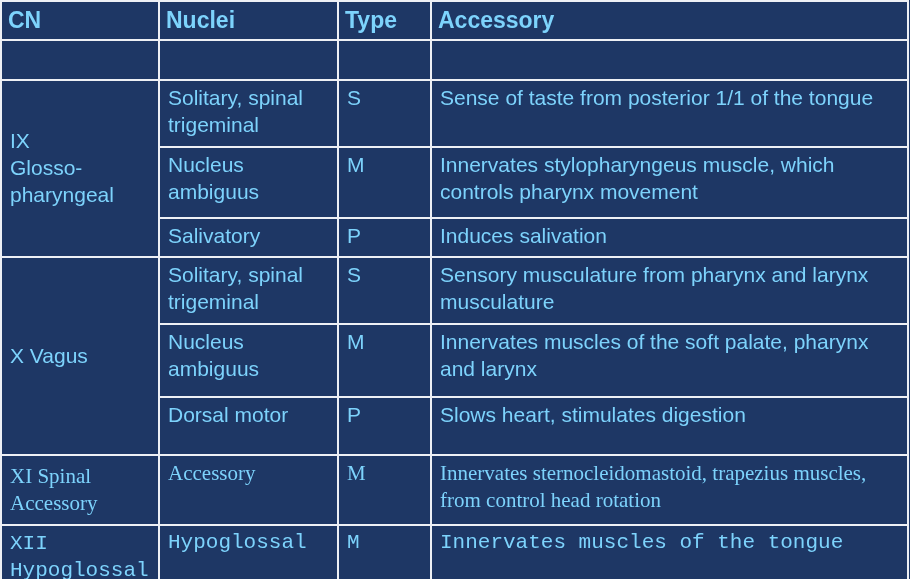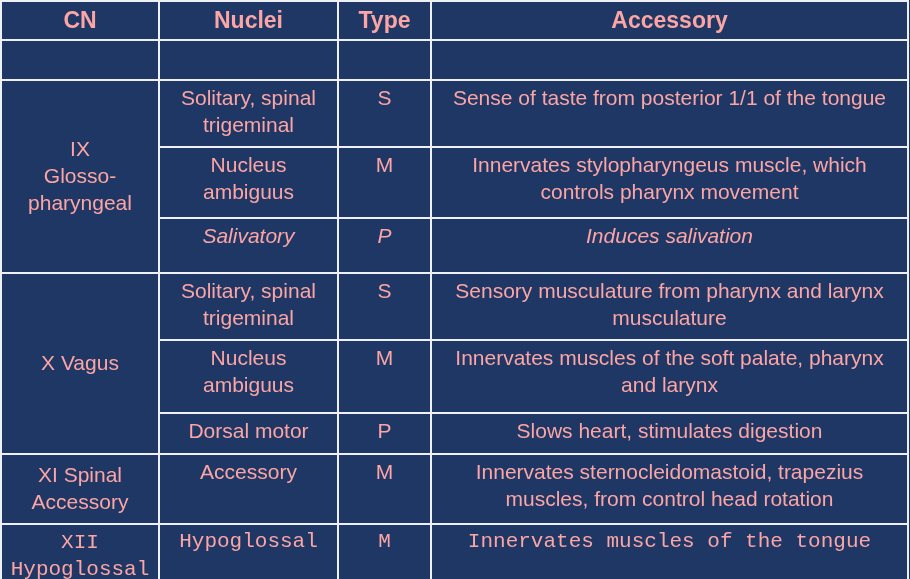--- a/index.html
+++ b/index.html
@@ -11,22 +11,22 @@
     font-family:"Liberation Sans",sans-serif;
   }
   table.cn-table{
     border-collapse:collapse;
     table-layout:fixed;
     width:907px;
     margin:0;
   }
   .cn-table td,.cn-table th{
     border:2px solid #eef0f5;
-    color:#fca5a5;
-    text-align:center;
+    color:#7dd3fc;
+    text-align:left;
     vertical-align:top;
     padding:4px 8px;
     font-size:21px;
     line-height:1.28;
     overflow:hidden;
   }
   .cn-table th{
     font-size:23px;
     font-weight:bold;
     vertical-align:middle;
@@ -34,25 +34,25 @@
   }
   .cn-table td.cn-cell{
     vertical-align:middle;
     white-space:pre-line;
     padding-left:8px;
   }
   tr.h-header{height:39px;}
   tr.h-spacer{height:40px;}
   tr.h-ix1{height:67px;}
   tr.h-ix2{height:71px;}
-  tr.h-ix3{height:55px;font-style:italic;}
+  tr.h-ix3{height:39px;}
   tr.h-x1{height:67px;}
   tr.h-x2{height:73px;}
-  tr.h-x3{height:41px;}
-  tr.h-xi{height:70px;}
+  tr.h-x3{height:58px;}
+  tr.h-xi{height:70px;font-family:Liberation Serif, serif;}
   tr.h-xii{height:65px;font-family:Liberation Mono, monospace;}
 </style>
 </head>
 <body>
 
 <div class="stage">
   <table class="cn-table">
     <colgroup>
       <col style="width:158px">
       <col style="width:179px">

